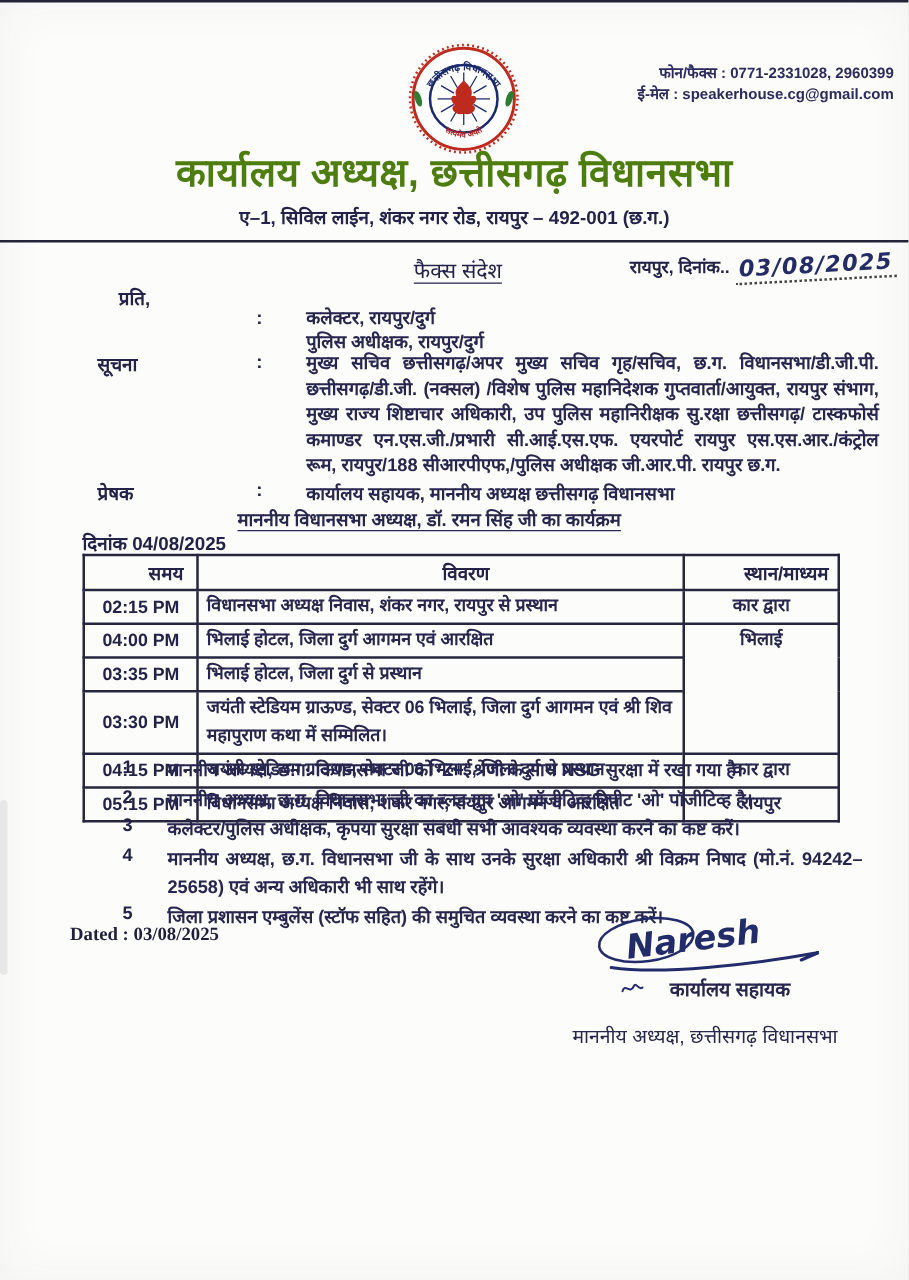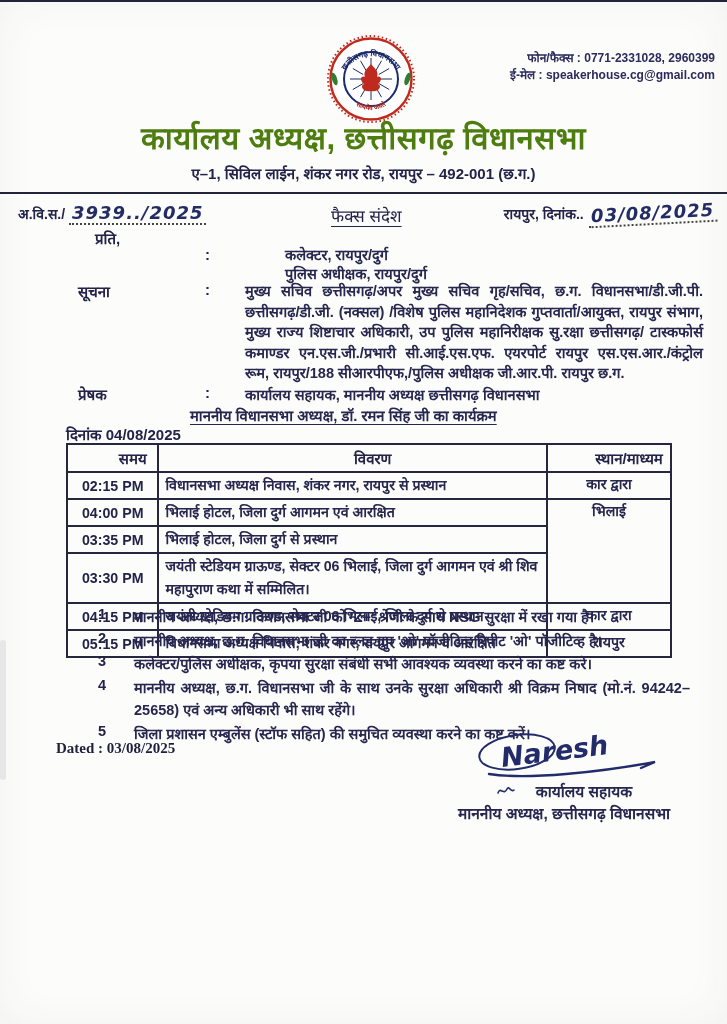--- a/index.html
+++ b/index.html
@@ -29,21 +29,21 @@
     color:#242c66;font-size:18px;letter-spacing:1px;}
   .dotted{border-bottom:2px dotted #444;padding:0 3px;}
   .doctype{position:absolute;left:50%;transform:translateX(-46%);top:4px;
     font-size:17px;font-weight:normal;text-decoration:underline;text-underline-offset:4px;}
   .pdate{position:absolute;right:10px;top:2px;font-size:14px;font-weight:bold;}
   .pdate .hand{display:inline-block;transform:rotate(-3deg);}
   
   .lab{position:absolute;font-size:15px;font-weight:bold;}
   .colon{position:absolute;left:205px;font-size:15px;font-weight:bold;}
   .bodytxt{font-size:14.6px;line-height:20.5px;color:#23234a;font-weight:500;}
-  .recipients{position:absolute;left:245px;top:246px;margin-left:40px;}
+  .recipients{position:absolute;left:245px;top:246px;}
   .recipients .recipient{font-size:14.6px;line-height:19px;font-weight:bold;color:#26264f;}
   .info-text{position:absolute;left:245px;top:281px;width:458px;text-align:justify;font-weight:bold;color:#26264f;}
   .from-line1{position:absolute;left:245px;top:384px;font-size:14.6px;font-weight:bold;color:#26264f;}
   .from-line2{position:absolute;left:190px;top:405px;font-size:14.8px;font-weight:bold;color:#26264f;
     text-decoration:underline;text-underline-offset:3px;}
   .sched-date{position:absolute;left:66px;top:424px;width:606px;text-align:left;
     font-size:15px;font-weight:bold;}
   
   table.sched{position:absolute;left:66px;top:443px;width:606px;border-collapse:collapse;
     font-size:14.2px;color:#23234a;}
@@ -56,21 +56,21 @@
   .notes{position:absolute;left:98px;top:606px;width:592px;}
   .note{display:flex;margin-bottom:1px;}
   .note .n{width:36px;font-size:14.5px;font-weight:bold;flex:none;}
   .note .t{flex:1;font-size:14.5px;line-height:22.5px;text-align:justify;font-weight:bold;color:#26264f;}
   
   .dated{position:absolute;left:56px;top:740px;font-size:15px;font-weight:bold;
     font-family:"Liberation Serif", serif;color:#1f1f3d;}
   .sigblock{position:absolute;top:724px;right:28px;width:270px;text-align:center;}
   .sigscribble{display:block;margin:0 auto -6px auto;}
   .desig1{font-size:15.5px;font-weight:bold;color:#26264f;display:flex;align-items:center;justify-content:center;gap:20px;}
-  .desig2{font-size:15.5px;font-weight:bold;color:#26264f;margin-top:0;}
+  .desig2{font-size:15.5px;font-weight:normal;color:#26264f;margin-top:15px;}
   .artifact{position:absolute;left:0;top:640px;width:6px;height:140px;background:rgba(90,90,100,0.10);border-radius:3px;}
 </style>
 </head>
 <body>
 
 <div class="sheet">
   <div class="topline"></div>
 
   <svg class="seal" viewBox="0 0 90 90">
     <circle cx="45" cy="45" r="43" fill="none" stroke="#bf2a1f" stroke-width="2" stroke-dasharray="1.5 2.6"></circle>
@@ -114,24 +114,20 @@
       <span>ई-मेल :</span>
       <span>speakerhouse.cg@gmail.com</span>
     </div>
   </div>
 
   <div class="office-title">कार्यालय अध्यक्ष, छत्तीसगढ़ विधानसभा</div>
   <div class="address">ए–1, सिविल लाईन, शंकर नगर रोड, रायपुर – 492-001 (छ.ग.)</div>
   <div class="rule"></div>
 
   <div class="refrow">
-    <div class="refno">
-      <span>अ.वि.स./</span>
-      <span class="hand dotted">3939../2025</span>
-    </div>
     <div class="doctype">फैक्स संदेश</div>
     <div class="pdate">
       <span>रायपुर, दिनांक..</span>
       <span class="hand dotted">03/08/2025</span>
     </div>
   </div>
 
   <div class="lab" style="left:95px;top:228px;">प्रति,</div>
   <div class="colon" style="top:246px;">:</div>
   <div class="recipients">

